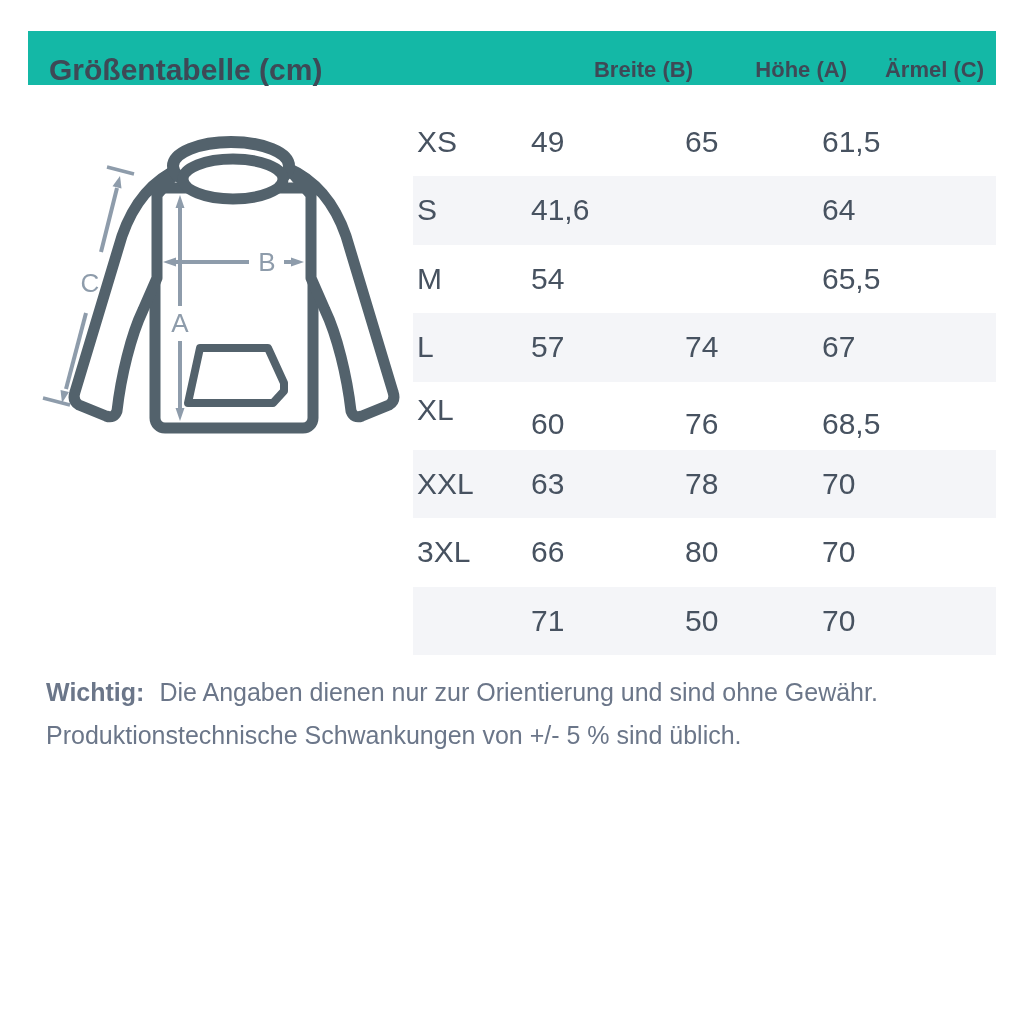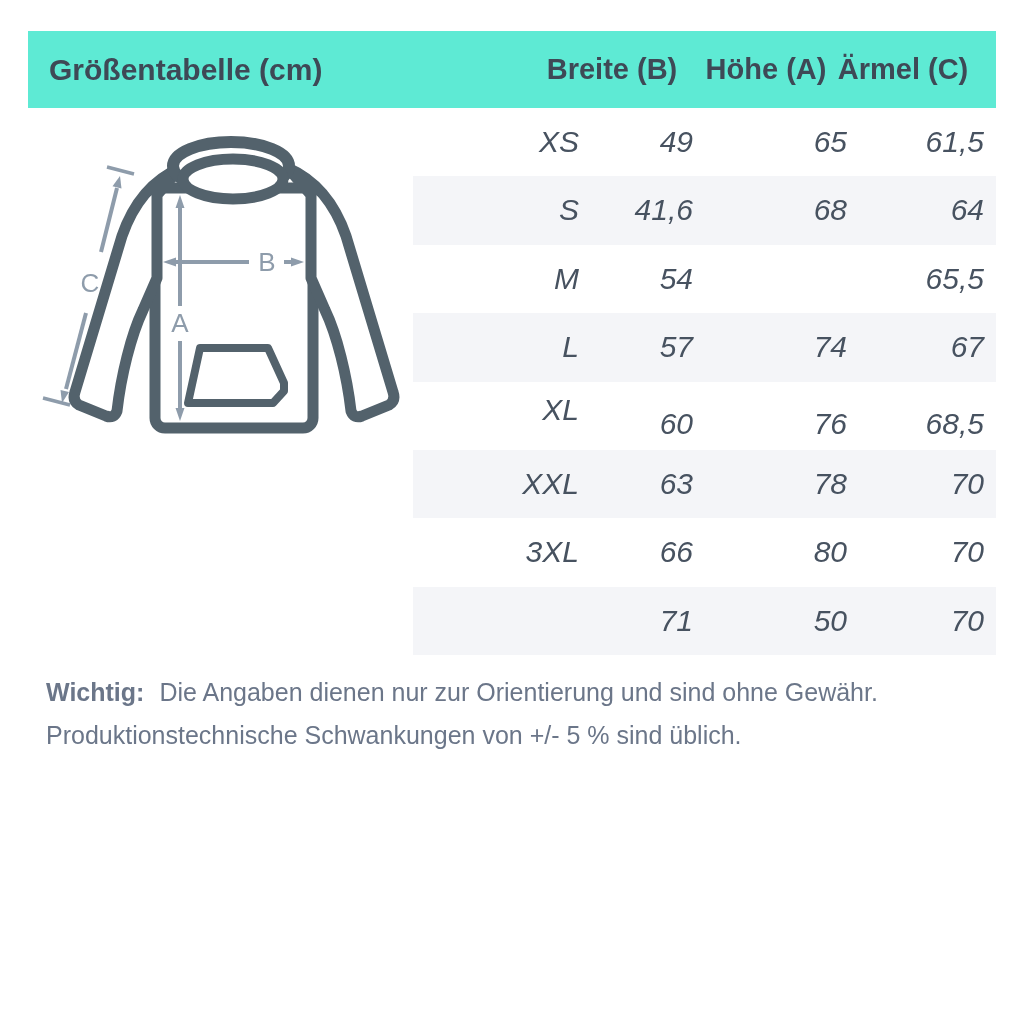--- a/index.html
+++ b/index.html
@@ -3,40 +3,40 @@
 <meta charset="utf-8">
 <style>
   html,body{margin:0;padding:0;}
   body{
     width:1024px;height:1024px;position:relative;overflow:hidden;
     background:#ffffff;
     font-family:"Liberation Sans", sans-serif;
     -webkit-font-smoothing:antialiased;
   }
   
-  .band{position:absolute;left:28px;top:31px;width:968px;height:77px;background:#5eead4;}
+  .band{position:absolute;left:28px;top:31px;width:968px;height:54px;background:#14b8a6;}
   .band .title{
     position:absolute;left:21px;top:0;height:77px;line-height:77px;
     font-size:30px;font-weight:bold;color:#3e4956;white-space:nowrap;
   }
   .col-h{
     position:absolute;top:0;height:77px;line-height:77px;width:162px;
-    font-size:29px;font-weight:bold;color:#3e4956;text-align:center;white-space:nowrap;
+    font-size:22px;font-weight:bold;color:#3e4956;text-align:right;white-space:nowrap;
   }
   .h-b{left:503px}.h-a{left:657px}.h-c{left:794px}
 
   
   .rows{position:absolute;left:0;top:108px;width:1024px;}
   .row{position:relative;width:1024px;height:68.4px;}
   .row.striped::before{
     content:"";position:absolute;left:413px;right:28px;top:0;bottom:0;background:#f4f5f8;
   }
   .cell{
     position:absolute;top:0;width:162px;height:68.4px;line-height:68.4px;
-    font-size:30px;color:#475260;text-align:right;white-space:nowrap;font-style:italic;
+    font-size:30px;color:#475260;text-align:left;white-space:nowrap;
   }
   .c-size{left:417px}.c-b{left:531px}.c-a{left:685px}.c-c{left:822px}
   .up{transform:translateY(-6px)}
   .down{transform:translateY(8px)}
 
   
   .diagram{position:absolute;left:30px;top:120px;width:380px;height:330px;}
 
   
   .footer{
@@ -99,21 +99,20 @@
 <div class="rows">
   <div class="row">
     <span class="cell c-size">XS</span>
     <span class="cell c-b">49</span>
     <span class="cell c-a">65</span>
     <span class="cell c-c">61,5</span>
   </div>
   <div class="row striped">
     <span class="cell c-size">S</span>
     <span class="cell c-b">41,6</span>
-    <span class="cell c-a">68</span>
     <span class="cell c-c">64</span>
   </div>
   <div class="row">
     <span class="cell c-size">M</span>
     <span class="cell c-b">54</span>
     <span class="cell c-c">65,5</span>
   </div>
   <div class="row striped">
     <span class="cell c-size">L</span>
     <span class="cell c-b">57</span>

